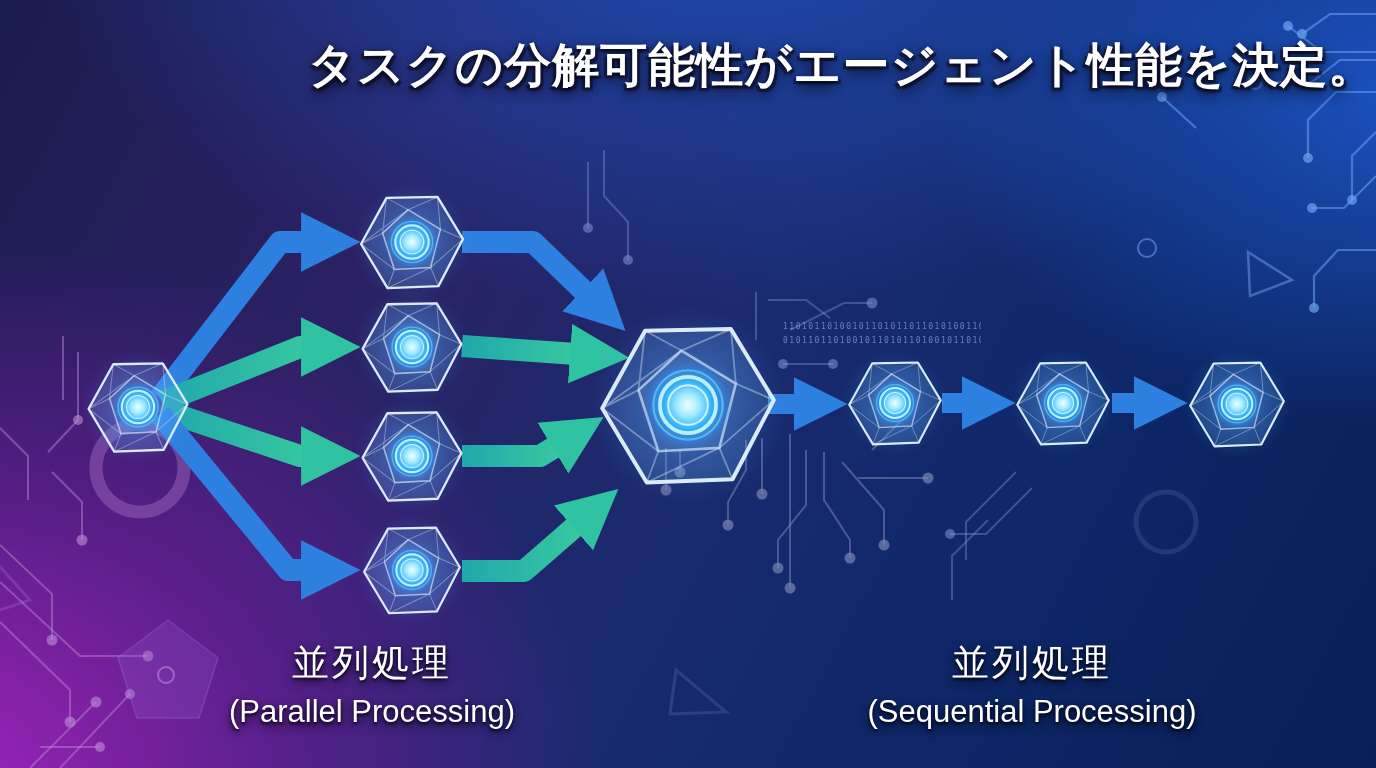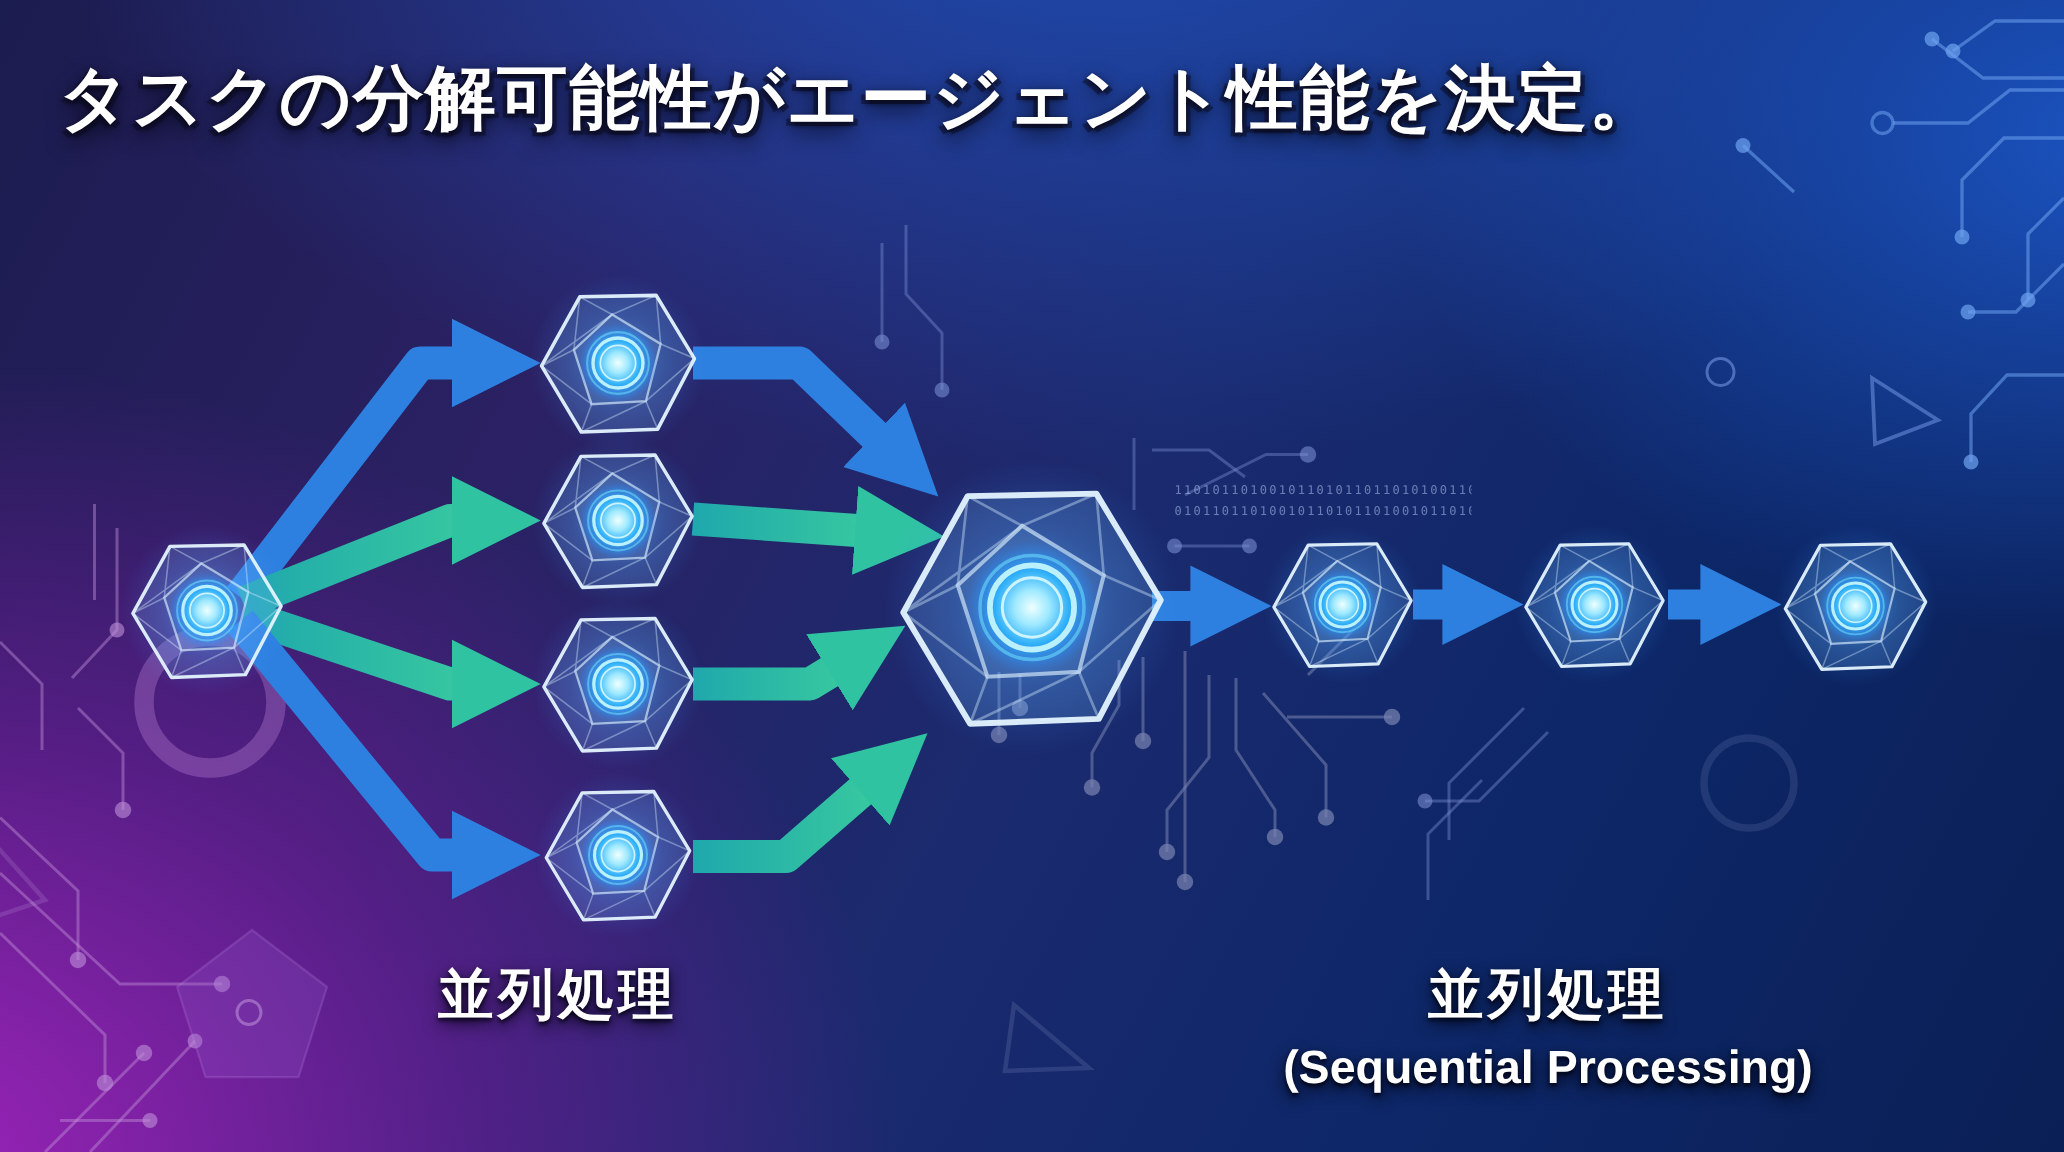--- a/index.html
+++ b/index.html
@@ -7,26 +7,26 @@
     position:relative;width:1376px;height:768px;overflow:hidden;
     font-family:"Liberation Sans","DejaVu Sans",sans-serif;
     background:
       radial-gradient(950px 760px at -6% 102%, rgba(172,36,198,.92), rgba(118,28,160,.55) 42%, rgba(80,25,120,0) 72%),
       radial-gradient(1100px 650px at 52% -12%, rgba(28,78,182,.95), rgba(28,78,182,0) 62%),
       radial-gradient(820px 560px at 103% 12%, rgba(30,92,210,.85), rgba(30,92,210,0) 60%),
       linear-gradient(118deg,#1b1c4f 0%,#2b2164 28%,#1b2a6e 52%,#0d2768 74%,#0a1f55 100%);
   }
   .scene{position:absolute;inset:0;}
   .title{
-    position:absolute;left:0;right:0;top:32px;text-align:left;color:#fff;
+    position:absolute;left:0;right:0;top:32px;text-align:right;color:#fff;
     font-weight:900;font-size:47px;line-height:1.42;letter-spacing:1px;
     text-shadow:-3px 3px 0 rgba(12,12,34,.5),3px 3px 0 rgba(12,12,34,.5),0 6px 14px rgba(0,0,12,.85),0 2px 4px rgba(0,0,12,.9);
     padding-left:39px;
   }
-  .flow-label{position:absolute;text-align:center;color:#fff;font-weight:700;
+  .flow-label{position:absolute;text-align:center;color:#fff;font-weight:400;
     text-shadow:0 4px 10px rgba(0,0,12,.85),0 2px 3px rgba(0,0,12,.8);}
   .flow-label .jp{font-size:37px;letter-spacing:3px;}
   .flow-label .en{font-size:31px;margin-top:6px;letter-spacing:0px;}
   .label-parallel{left:182px;width:380px;top:638px;}
   .label-sequential{left:812px;width:440px;top:638px;}
   .binary{
     position:absolute;left:783px;top:320px;width:198px;height:30px;overflow:hidden;
     font-family:"DejaVu Sans Mono",monospace;font-size:8px;line-height:14px;
     color:rgba(175,195,240,.55);letter-spacing:1.5px;white-space:nowrap;
   }
@@ -213,19 +213,20 @@
     <div>110101101001011010110110101001101011011010100110</div>
     <div>010110110100101101011010010110101101001011010110</div>
   </div>
 
   <div class="title">
     <div>タスクの分解可能性がエージェント性能を決定。</div>
   </div>
 
   <div class="flow-label label-parallel">
     <div class="jp">並列処理</div>
+    <div class="en">(Parallel Processing)</div>
   </div>
   <div class="flow-label label-sequential">
     <div class="jp">並列処理</div>
     <div class="en">(Sequential Processing)</div>
   </div>
 
 </div>
 
 </body></html>

